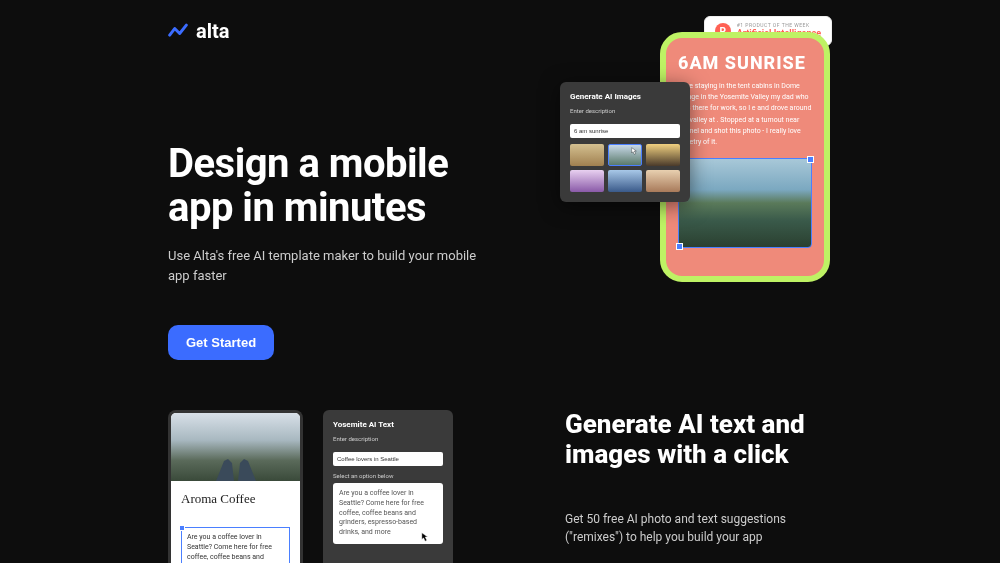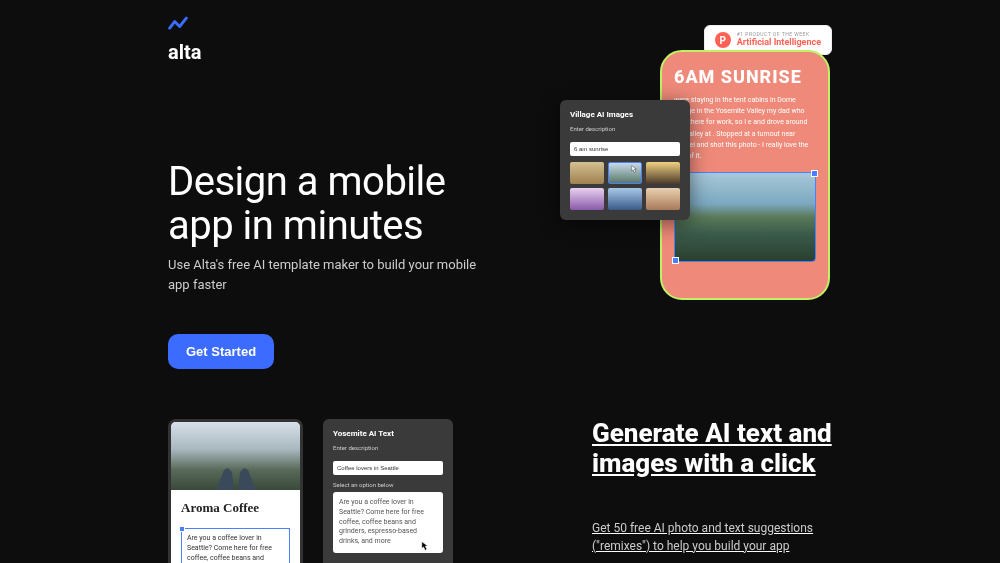--- a/index.html
+++ b/index.html
@@ -17,22 +17,22 @@
       position: relative;
     }
     .header {
       display: flex;
       justify-content: space-between;
       align-items: center;
       padding: 16px 168px 16px 168px;
     }
     .logo {
       display: flex;
+      align-items: center;
       gap: 8px;
-      flex-direction: column;
     }
     .logo-icon {
       width: 20px;
       height: 16px;
     }
     .logo-text {
       font-size: 20px;
       font-weight: 700;
       color: #fff;
     }
@@ -75,23 +75,23 @@
     .hero {
       display: flex;
       padding: 80px 0 0 168px;
       position: relative;
     }
     .hero-left {
       max-width: 320px;
     }
     .hero-title {
       font-size: 40px;
-      font-weight: 400;
+      font-weight: 700;
       line-height: 1.1;
-      margin-bottom: 7px;
+      margin-bottom: 16px;
       letter-spacing: -0.5px;
     }
     .hero-subtitle {
       font-size: 13px;
       color: #ccc;
       line-height: 1.5;
       margin-bottom: 40px;
     }
     .btn-primary {
       background: #3b6cff;
@@ -106,21 +106,21 @@
     .hero-right {
       position: absolute;
       right: 170px;
       top: -30px;
     }
     .phone {
       width: 170px;
       height: 250px;
       background: #ef8a7a;
       border-radius: 22px;
-      border: 2px solid #bef264;
+      border: 6px solid #bef264;
       padding: 14px 12px;
       position: relative;
       overflow: hidden;
     }
     .phone-title {
       color: #fff;
       font-size: 18px;
       font-weight: 800;
       letter-spacing: 1px;
       margin-bottom: 8px;
@@ -245,23 +245,23 @@
       transform: translateX(-50%);
       width: 60px;
       height: 40px;
     }
     .phone2-content {
       padding: 10px;
     }
     .phone2-title {
       color: #222;
       font-size: 13px;
-      font-weight: 700;
+      font-weight: 400;
       font-family: Georgia, serif;
-      margin-bottom: 12px;
+      margin-bottom: 20px;
     }
     .phone2-textbox {
       border: 1px solid #4a7fff;
       padding: 5px;
       font-size: 7px;
       color: #333;
       line-height: 1.4;
       position: relative;
     }
     .phone2-textbox::before, .phone2-textbox::after {
@@ -291,24 +291,23 @@
     }
     .cursor2 {
       position: absolute;
       bottom: 2px;
       right: 12px;
       width: 10px;
       height: 10px;
     }
     .section2-right {
       position: absolute;
-      left: 592px;
+      left: 565px;
       top: 50px;
       max-width: 280px;
-      text-decoration: underline;
     }
     .section2-title {
       font-size: 26px;
       font-weight: 800;
       line-height: 1.15;
       margin-bottom: 12px;
     }
     .section2-subtitle {
       font-size: 12px;
       color: #ccc;
@@ -352,21 +351,21 @@
     <p class="hero-subtitle">Use Alta's free AI template maker to build your mobile app faster</p>
     <button class="btn-primary">Get Started</button>
   </div>
   <div class="hero-right">
     <div class="phone">
       <div class="phone-title">6AM SUNRISE</div>
       <div class="phone-text">were staying in the tent cabins in Dome Village in the Yosemite Valley my dad who was there for work, so I e and drove around the valley at . Stopped at a turnout near Tunnel and shot this photo - I really love the etry of it.</div>
       <div class="phone-img"></div>
     </div>
     <div class="ai-panel">
-      <div class="ai-panel-title">Village AI Images</div>
+      <div class="ai-panel-title">Generate AI Images</div>
       <div class="ai-panel-label">Enter description</div>
       <input class="ai-panel-input" value="6 am sunrise" style="">
       <div class="ai-grid">
         <div class="ai-thumb t1"></div>
         <div class="ai-thumb t2 selected">
           <svg class="cursor" viewBox="0 0 12 12">
               <path d="M1 1 L1 9 L3 7 L5 11 L7 10 L5 6 L8 6 Z" fill="#fff" stroke="#000" stroke-width="0.5"></path>
             </svg>
         </div>
         <div class="ai-thumb t3"></div>

